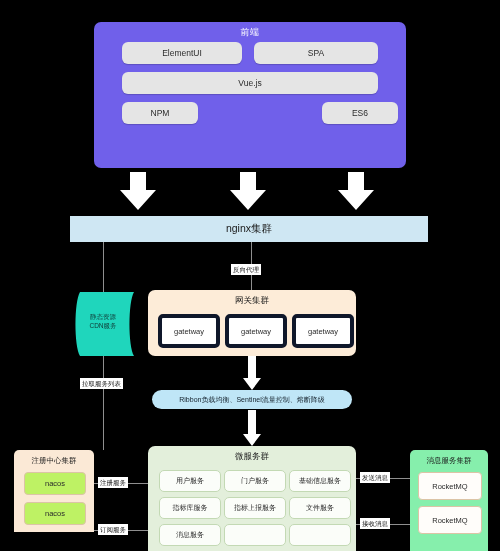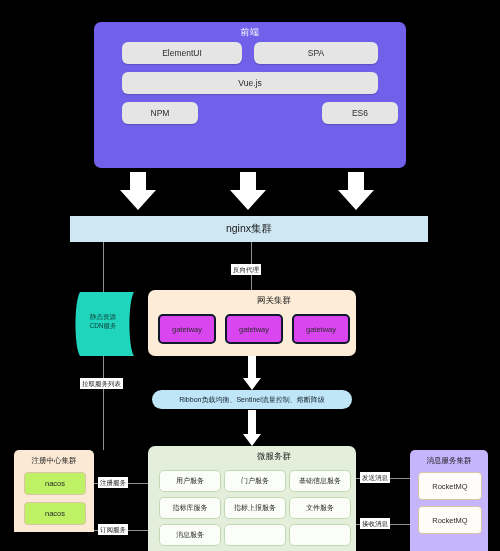--- a/index.html
+++ b/index.html
@@ -106,28 +106,27 @@
     background: #fdecd8;
     border-radius: 7px;
   }
   .panel-title {
     position: absolute;
     left: 0; top: 5px;
     width: 100%;
     text-align: center;
     font-size: 8.5px;
     color: #1a1a1a;
-    margin-left: 22px;
   }
   .gw-box {
     position: absolute;
     top: 24px;
     width: 54px; height: 26px;
-    background: #d946ef;
-    border: 2px solid #0f172a;
+    background: #ffffff;
+    border: 4px solid #0f172a;
     border-radius: 5px;
     display: flex;
     align-items: center;
     justify-content: center;
     font-size: 7.5px;
     color: #2b2b2b;
   }
 
   
   .ribbon-bar {
@@ -189,21 +188,21 @@
     align-items: center;
     justify-content: center;
     font-size: 7.5px;
     color: #2b2b2b;
   }
 
   
   .mq-panel {
     left: 410px; top: 450px;
     width: 78px; height: 101px;
-    background: #c4b5fd;
+    background: #86efac;
     border-radius: 5px 5px 0 0;
   }
   .mq-title {
     position: absolute;
     left: 0; top: 6px;
     width: 100%;
     text-align: center;
     font-size: 7.5px;
     color: #1a1a1a;
   }

